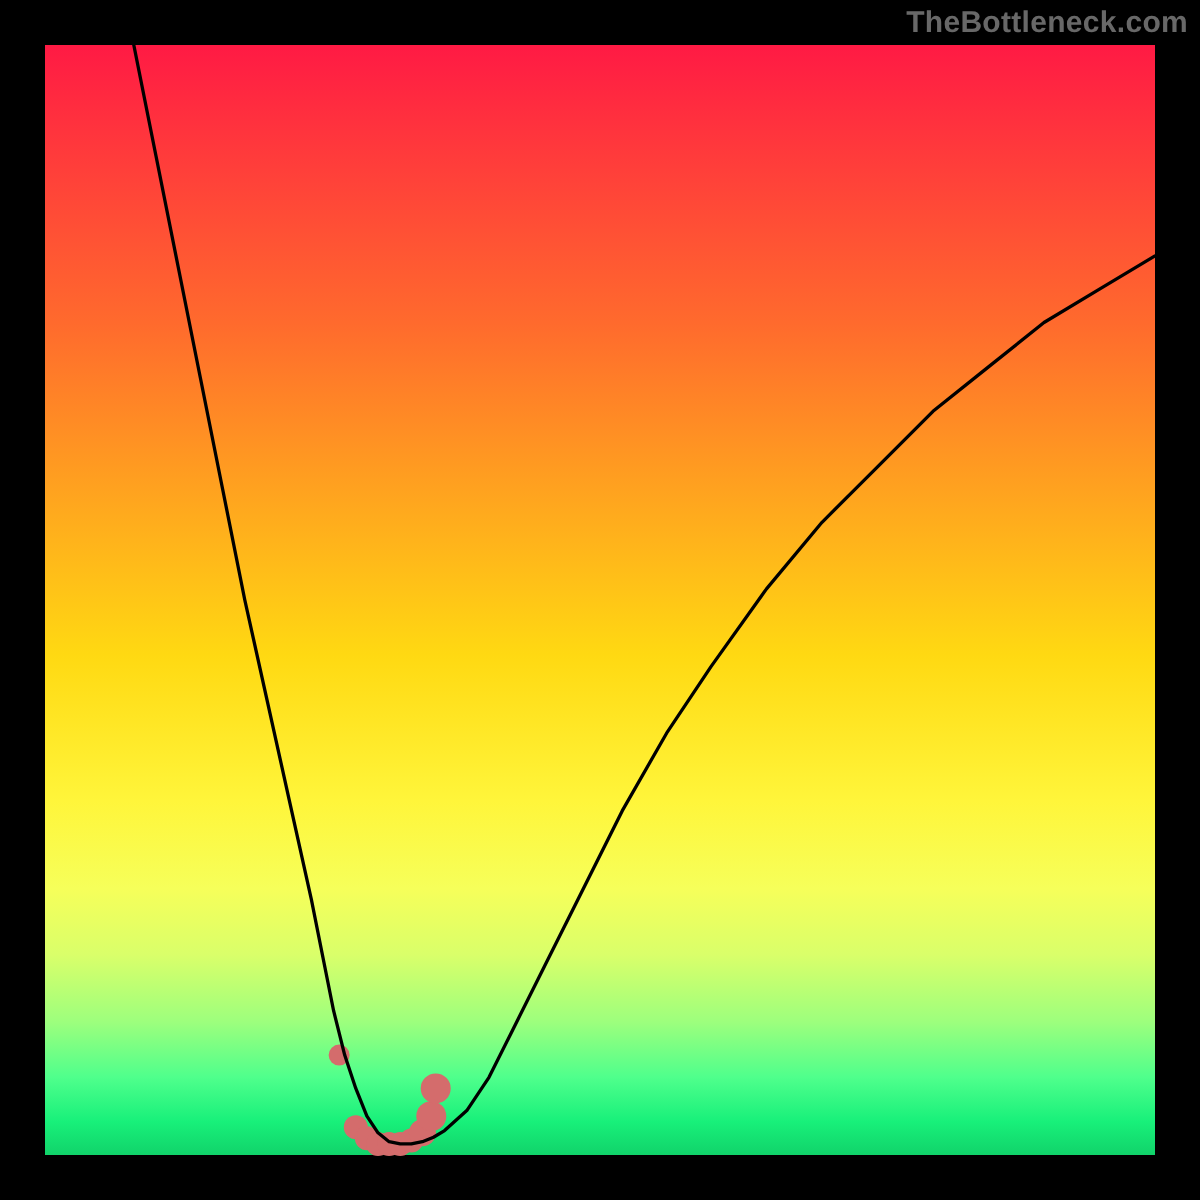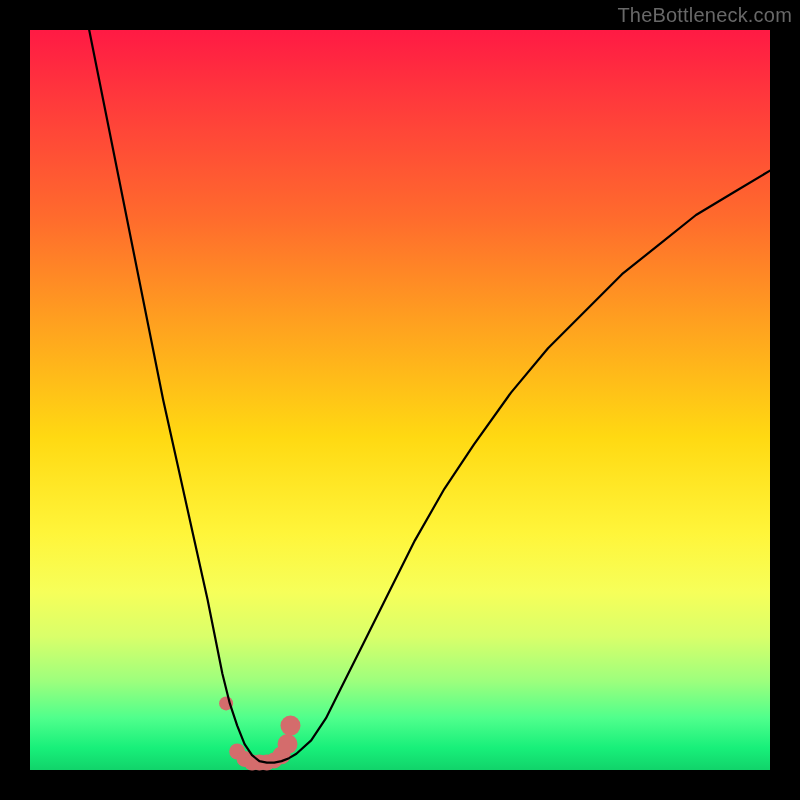--- a/index.html
+++ b/index.html
@@ -39,21 +39,21 @@
       #4fff8c 93%,
       #18f07a 97%,
       #11d36a 100%
     );
   }
   .watermark {
     position: absolute;
     top: 4px;
     right: 8px;
     font-size: 20px;
-    font-weight: 400;
+    font-weight: 700;
     color: #686868;
     letter-spacing: 0.2px;
     user-select: none;
   }
   svg.curve {
     position: absolute;
     left: 0;
     top: 0;
     width: 740px;
     height: 740px;

